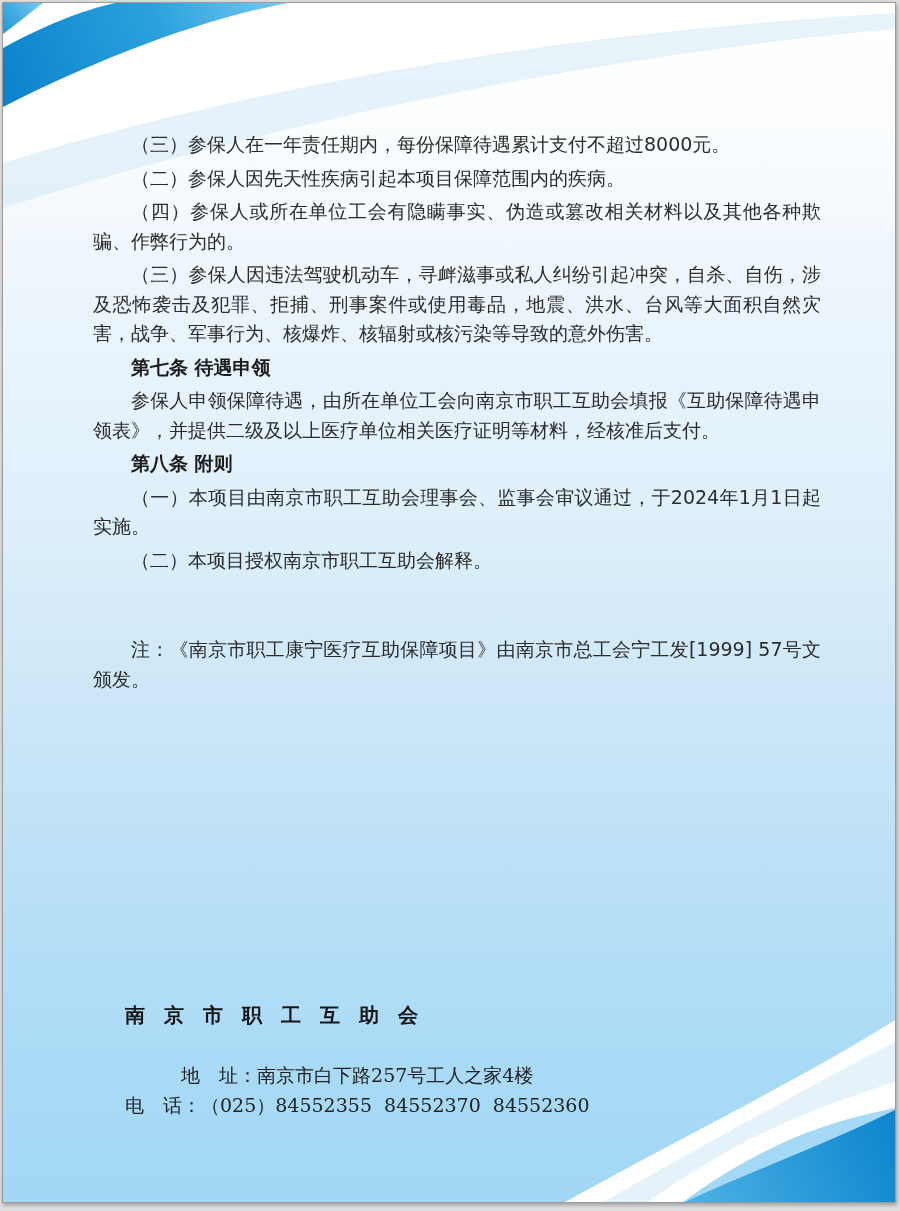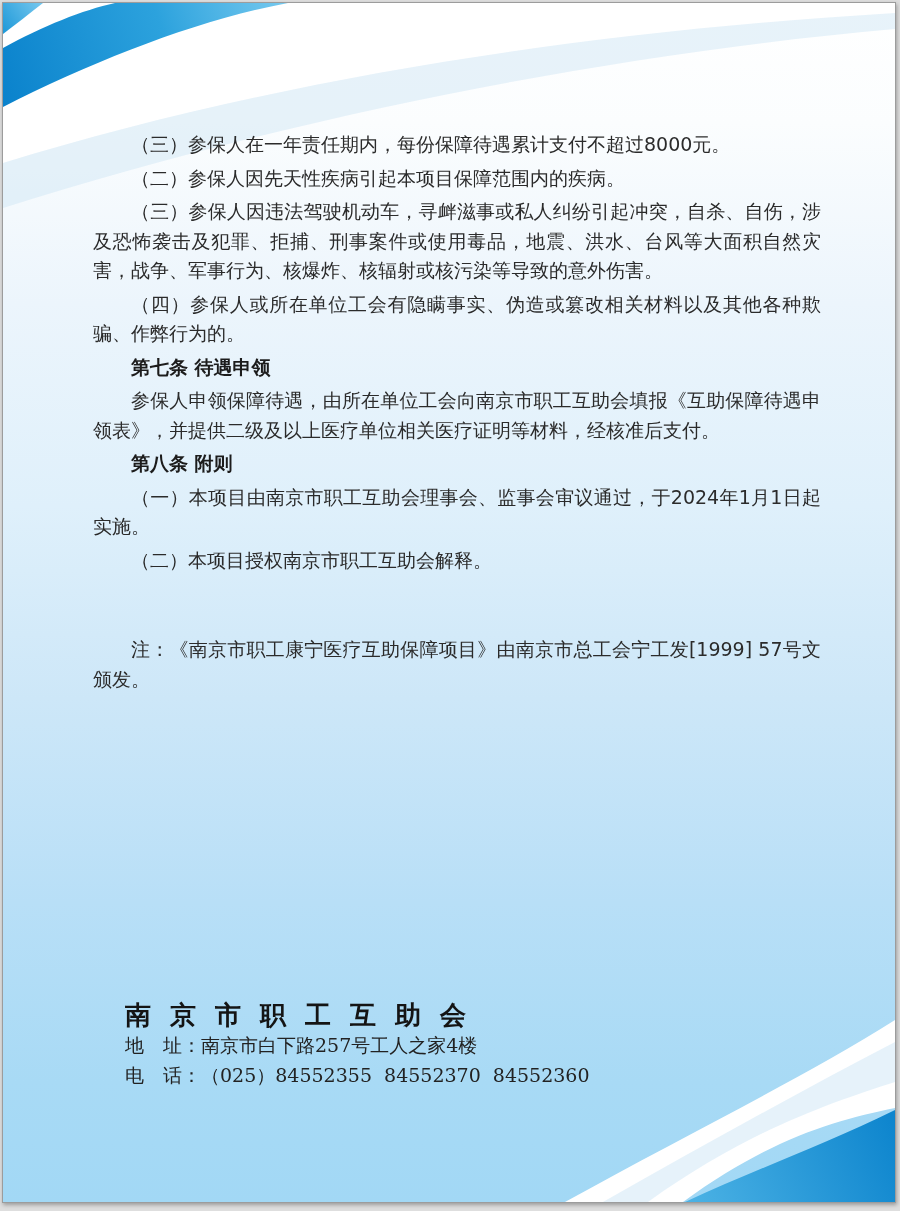--- a/index.html
+++ b/index.html
@@ -26,29 +26,29 @@
     font-size:19px;line-height:29.5px;color:#2b2b2b;
     text-align:justify;
   }
   .content p{margin:4px;text-indent:2em;}
   .content p.heading{font-weight:bold;color:#1c1c1c;}
   .content p.note{margin-top:60px;}
   .footer{
     position:absolute;left:122px;top:997px;color:#161616;
   }
   .org-name{
-    font-size:26px;font-weight:bold;letter-spacing:19px;
+    font-size:20px;font-weight:bold;letter-spacing:19px;
     line-height:30px;white-space:nowrap;color:#141414;
   }
   .footer-line{
     font-family:"DejaVu Serif","Liberation Serif",serif;
     font-size:19px;line-height:30px;color:#222222;
     white-space:pre-wrap;
   }
-  .footer-line.addr{margin-top:0;}
+  .footer-line.addr{margin-top:30px;text-align:center;}
 </style>
 </head>
 <body>
 
 <div class="page">
 
   <svg class="deco deco-top" width="892" height="320" viewBox="0 0 892 320" preserveAspectRatio="none">
     <defs>
       <linearGradient id="gTopMain" gradientUnits="userSpaceOnUse" x1="0" y1="100" x2="300" y2="0">
         <stop offset="0" stop-color="#0a82cc"></stop>
@@ -81,22 +81,22 @@
     <path d="M892,90 C800,148 683,205 562,272 L680,272 C768,208 833,190 892,178 Z" fill="#ffffff"></path>
 
     <path d="M892,112 C800,160 700,215 600,272 L645,272 C745,200 830,172 892,152 Z" fill="#d9ebf7" opacity="0.65"></path>
 
     <path d="M892,180 C816,217 753,239 682,272 L892,272 Z" fill="url(#gBotBlue)"></path>
   </svg>
 
   <div class="content">
     <p class="para">（三）参保人在一年责任期内，每份保障待遇累计支付不超过8000元。</p>
     <p class="para">（二）参保人因先天性疾病引起本项目保障范围内的疾病。</p>
+    <p class="para">（四）参保人或所在单位工会有隐瞒事实、伪造或篡改相关材料以及其他各种欺骗、作弊行为的。</p>
     <p class="para">（三）参保人因违法驾驶机动车，寻衅滋事或私人纠纷引起冲突，自杀、自伤，涉及恐怖袭击及犯罪、拒捕、刑事案件或使用毒品，地震、洪水、台风等大面积自然灾害，战争、军事行为、核爆炸、核辐射或核污染等导致的意外伤害。</p>
-    <p class="para">（四）参保人或所在单位工会有隐瞒事实、伪造或篡改相关材料以及其他各种欺骗、作弊行为的。</p>
     <p class="para heading">第七条 待遇申领</p>
     <p class="para">参保人申领保障待遇，由所在单位工会向南京市职工互助会填报《互助保障待遇申领表》，并提供二级及以上医疗单位相关医疗证明等材料，经核准后支付。</p>
     <p class="para heading">第八条 附则</p>
     <p class="para">（一）本项目由南京市职工互助会理事会、监事会审议通过，于2024年1月1日起实施。</p>
     <p class="para">（二）本项目授权南京市职工互助会解释。</p>
     <p class="para note">注：《南京市职工康宁医疗互助保障项目》由南京市总工会宁工发[1999] 57号文颁发。</p>
   </div>
 
   <div class="footer">
     <div class="org-name">南京市职工互助会</div>

